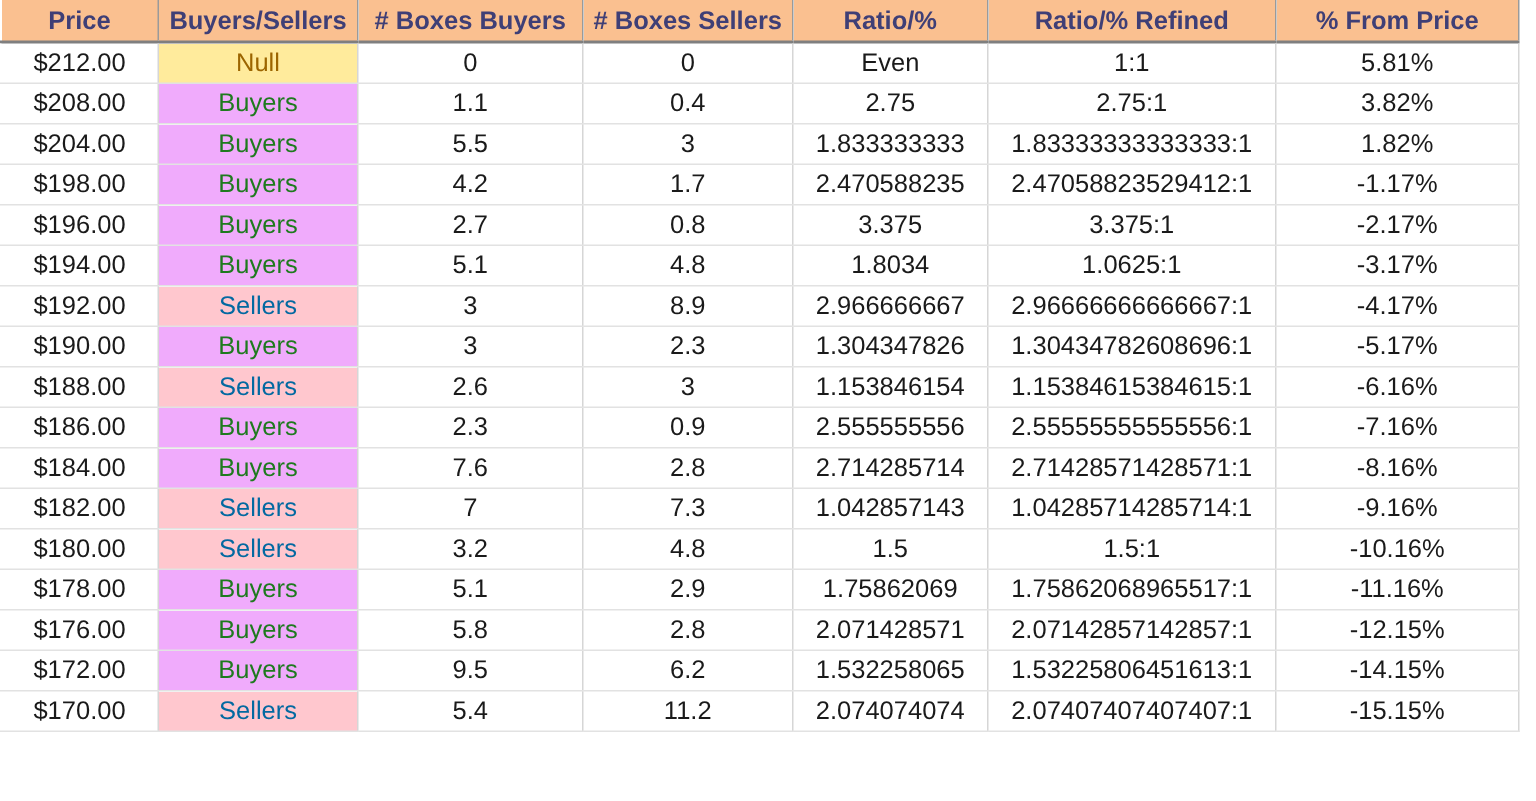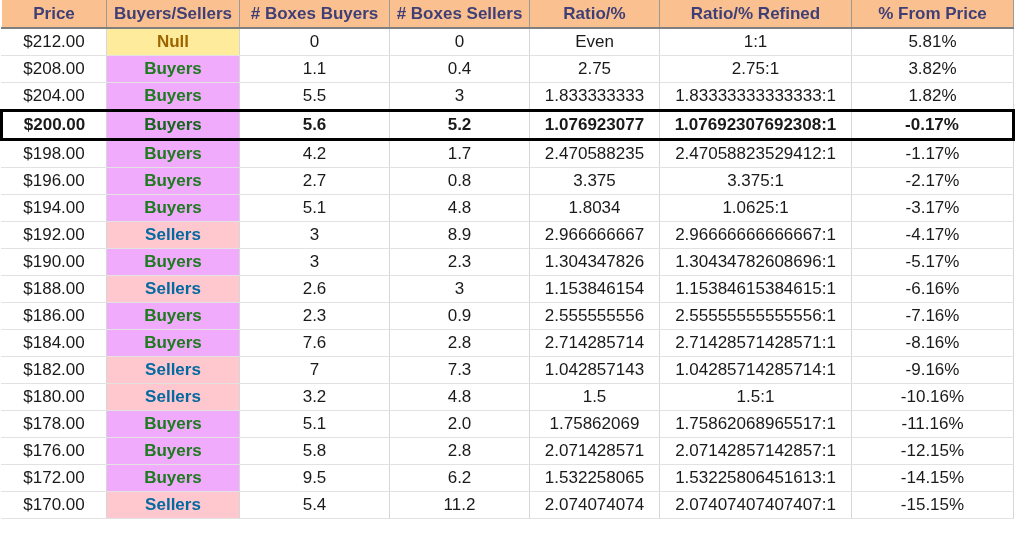--- a/index.html
+++ b/index.html
@@ -68,21 +68,21 @@
     white-space: nowrap;
     overflow: hidden;
     background: #ffffff;
   }
   tbody td.price {
     border-left: 1px solid #ffffff;
     border-right: 1px solid #d6d6d6;
   }
 
   
-  td.side { font-weight: bold; }
+  td.side { font-weight: normal; }
   td.side.buyers  { background: #f0abfc; color: #1e7a1e; }
   td.side.sellers { background: #ffc7ce; color: #0369a1; }
   td.side.null    { background: #ffeb9c; color: #9c6500; }
 
   
   tr.focus td {
     font-weight: bold;
     border-top: 3px solid #000000;
     border-bottom: 3px solid #000000;
   }
@@ -136,29 +136,20 @@
         </tr>
         <tr>
           <td class="price edge-left">$204.00</td>
           <td class="side buyers">Buyers</td>
           <td>5.5</td>
           <td>3</td>
           <td>1.833333333</td>
           <td>1.83333333333333:1</td>
           <td class="edge-right">1.82%</td>
         </tr>
-        <tr class="focus">
-          <td class="price edge-left">$200.00</td>
-          <td class="side buyers">Buyers</td>
-          <td>5.6</td>
-          <td>5.2</td>
-          <td>1.076923077</td>
-          <td>1.07692307692308:1</td>
-          <td class="edge-right">-0.17%</td>
-        </tr>
         <tr>
           <td class="price edge-left">$198.00</td>
           <td class="side buyers">Buyers</td>
           <td>4.2</td>
           <td>1.7</td>
           <td>2.470588235</td>
           <td>2.47058823529412:1</td>
           <td class="edge-right">-1.17%</td>
         </tr>
         <tr>
@@ -239,21 +230,21 @@
           <td>3.2</td>
           <td>4.8</td>
           <td>1.5</td>
           <td>1.5:1</td>
           <td class="edge-right">-10.16%</td>
         </tr>
         <tr>
           <td class="price edge-left">$178.00</td>
           <td class="side buyers">Buyers</td>
           <td>5.1</td>
-          <td>2.0</td>
+          <td>2.9</td>
           <td>1.75862069</td>
           <td>1.75862068965517:1</td>
           <td class="edge-right">-11.16%</td>
         </tr>
         <tr>
           <td class="price edge-left">$176.00</td>
           <td class="side buyers">Buyers</td>
           <td>5.8</td>
           <td>2.8</td>
           <td>2.071428571</td>

